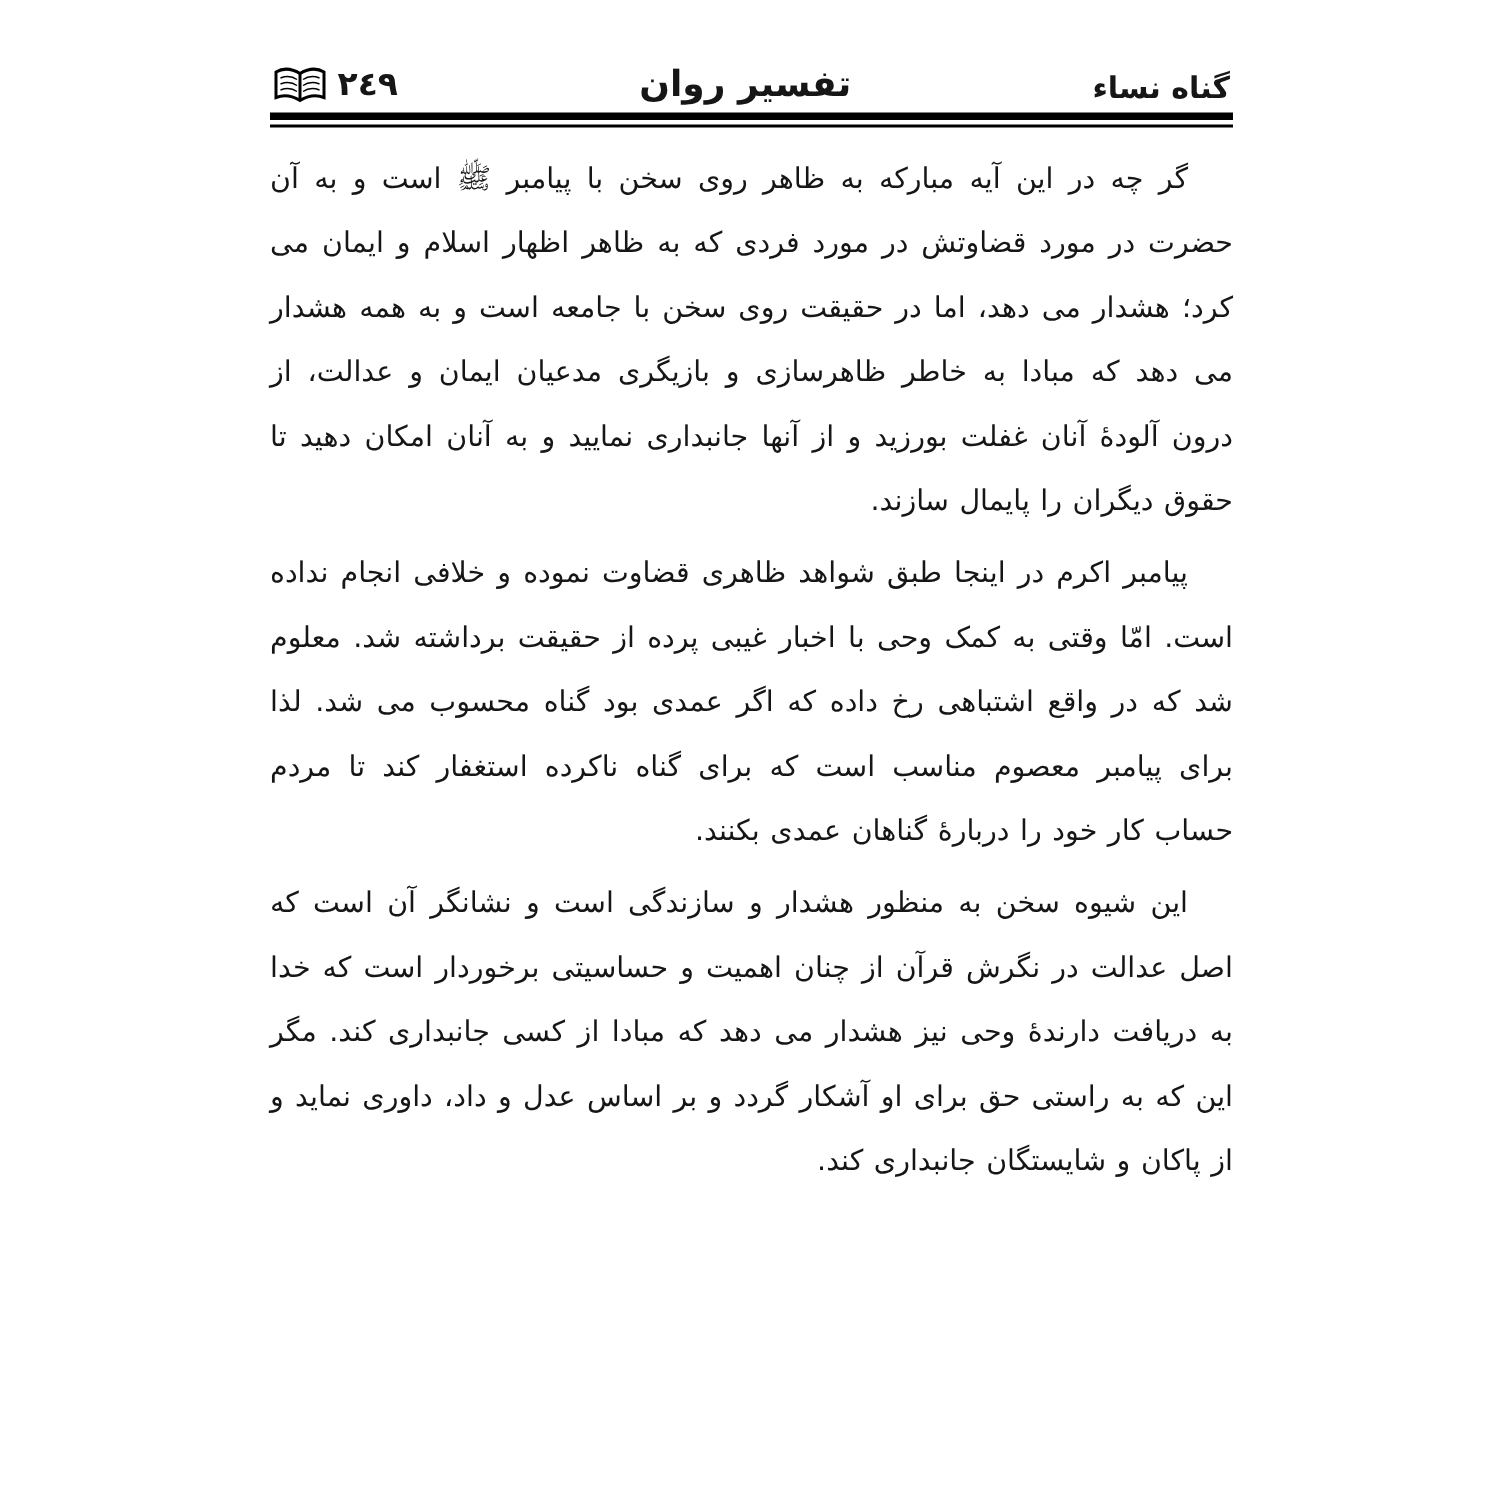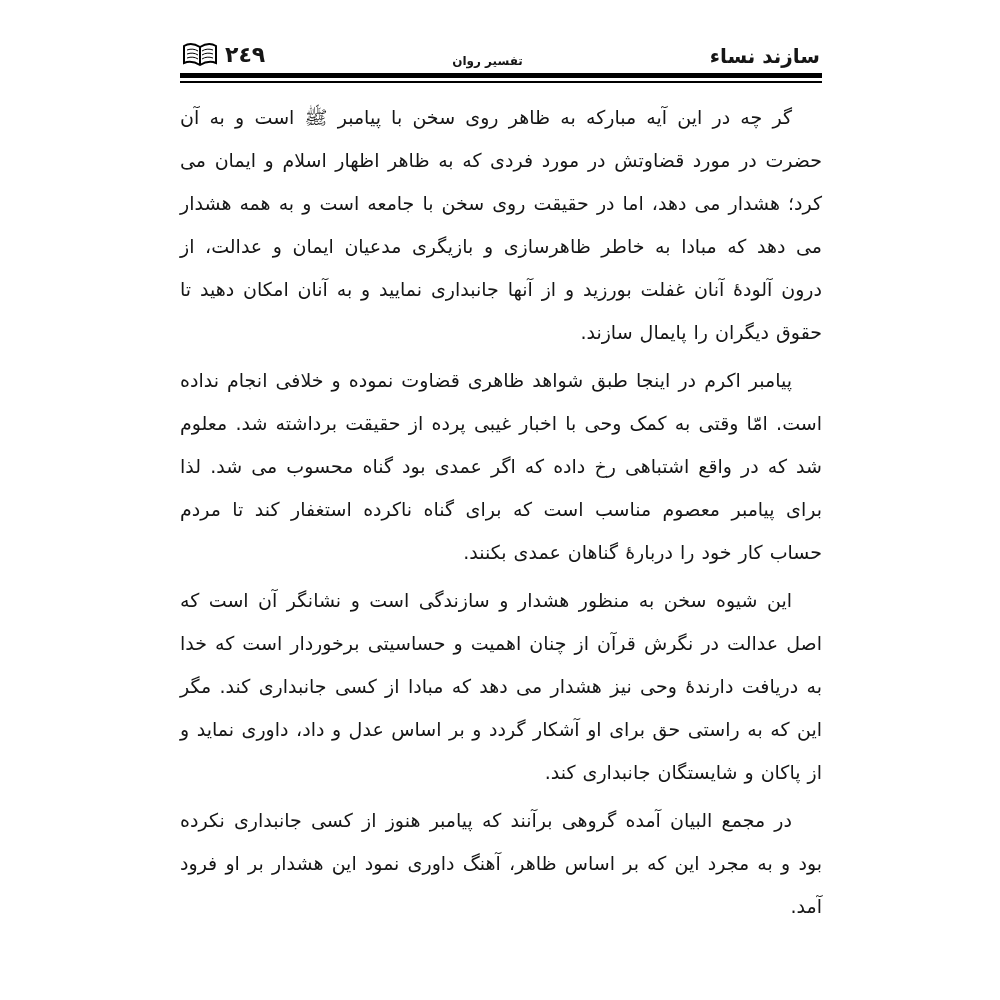--- a/index.html
+++ b/index.html
@@ -27,21 +27,21 @@
     align-items: flex-end;
     justify-content: space-between;
     font-weight: bold;
     padding: 0 2px;
   }
   .section-title {
     font-size: 20px;
     letter-spacing: 0;
   }
   .book-title {
-    font-size: 12px;
+    font-size: 24px;
   }
   .page-num-group {
     display: flex;
     direction: ltr;
     align-items: flex-start;
     gap: 7px;
   }
   .page-num {
     font-size: 22px;
     font-weight: bold;
@@ -73,21 +73,21 @@
   .body-text p:last-child {
     margin-bottom: 0;
   }
 </style>
 </head>
 <body>
 
 <div class="sheet">
 
   <div class="header">
-    <span class="section-title">سازند نساء</span>
+    <span class="section-title">گناه نساء</span>
     <span class="book-title">تفسير روان</span>
     <span class="page-num-group">
       <span class="book-icon">
         <svg width="36" height="26" viewBox="0 0 36 26" fill="none" xmlns="http://www.w3.org/2000/svg">
           <path d="M2 4 C7 1, 13 2, 18 5 C23 2, 29 1, 34 4 L34 21 C29 19, 23 20, 18 23 C13 20, 7 19, 2 21 Z" stroke="#000" stroke-width="2" fill="#fff"></path>
           <path d="M18 5 L18 23" stroke="#000" stroke-width="2"></path>
           <path d="M5 8 C9 6.5, 13 7, 16 9 M5 12 C9 10.5, 13 11, 16 13 M5 16 C9 14.5, 13 15, 16 17" stroke="#000" stroke-width="1"></path>
           <path d="M20 9 C23 7, 27 6.5, 31 8 M20 13 C23 11, 27 10.5, 31 12 M20 17 C23 15, 27 14.5, 31 16" stroke="#000" stroke-width="1"></path>
         </svg>
       </span>
@@ -95,16 +95,15 @@
     </span>
   </div>
 
   <div class="rule-thick"></div>
   <div class="rule-thin"></div>
 
   <div class="body-text">
     <p>گر چه در این آیه مبارکه به ظاهر روی سخن با پیامبر ﷺ است و به آن حضرت در مورد قضاوتش در مورد فردی که به ظاهر اظهار اسلام و ایمان می کرد؛ هشدار می دهد، اما در حقیقت روی سخن با جامعه است و به همه هشدار می دهد که مبادا به خاطر ظاهرسازی و بازیگری مدعیان ایمان و عدالت، از درون آلودهٔ آنان غفلت بورزید و از آنها جانبداری نمایید و به آنان امکان دهید تا حقوق دیگران را پایمال سازند.</p>
     <p>پیامبر اکرم در اینجا طبق شواهد ظاهری قضاوت نموده و خلافی انجام نداده است. امّا وقتی به کمک وحی با اخبار غیبی پرده از حقیقت برداشته شد. معلوم شد که در واقع اشتباهی رخ داده که اگر عمدی بود گناه محسوب می شد. لذا برای پیامبر معصوم مناسب است که برای گناه ناکرده استغفار کند تا مردم حساب کار خود را دربارهٔ گناهان عمدی بکنند.</p>
     <p>این شیوه سخن به منظور هشدار و سازندگی است و نشانگر آن است که اصل عدالت در نگرش قرآن از چنان اهمیت و حساسیتی برخوردار است که خدا به دریافت دارندهٔ وحی نیز هشدار می دهد که مبادا از کسی جانبداری کند. مگر این که به راستی حق برای او آشکار گردد و بر اساس عدل و داد، داوری نماید و از پاکان و شایستگان جانبداری کند.</p>
-    <p>در مجمع البیان آمده گروهی برآنند که پیامبر هنوز از کسی جانبداری نکرده بود و به مجرد این که بر اساس ظاهر، آهنگ داوری نمود این هشدار بر او فرود آمد.</p>
   </div>
 
 </div>
 
 </body></html>

